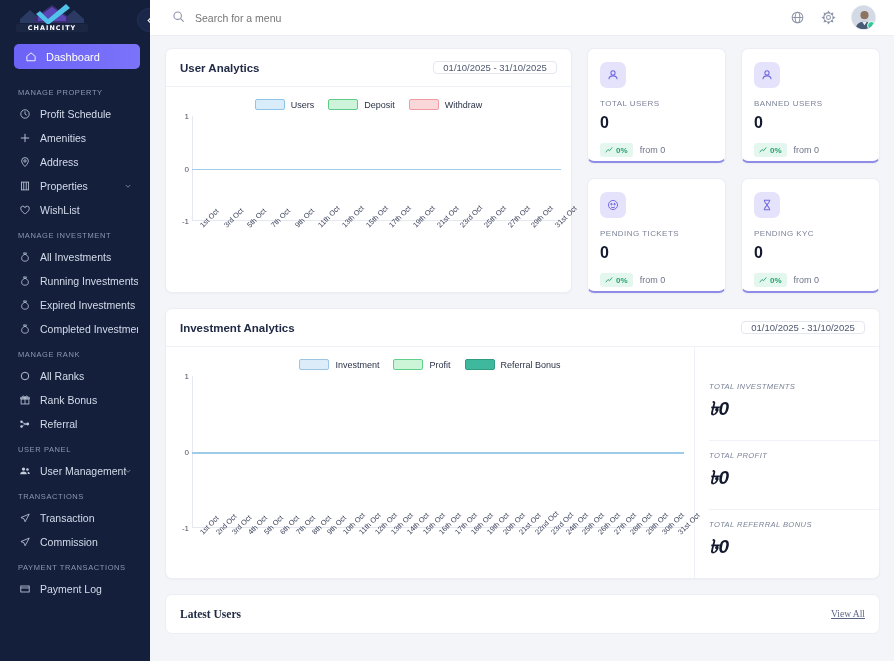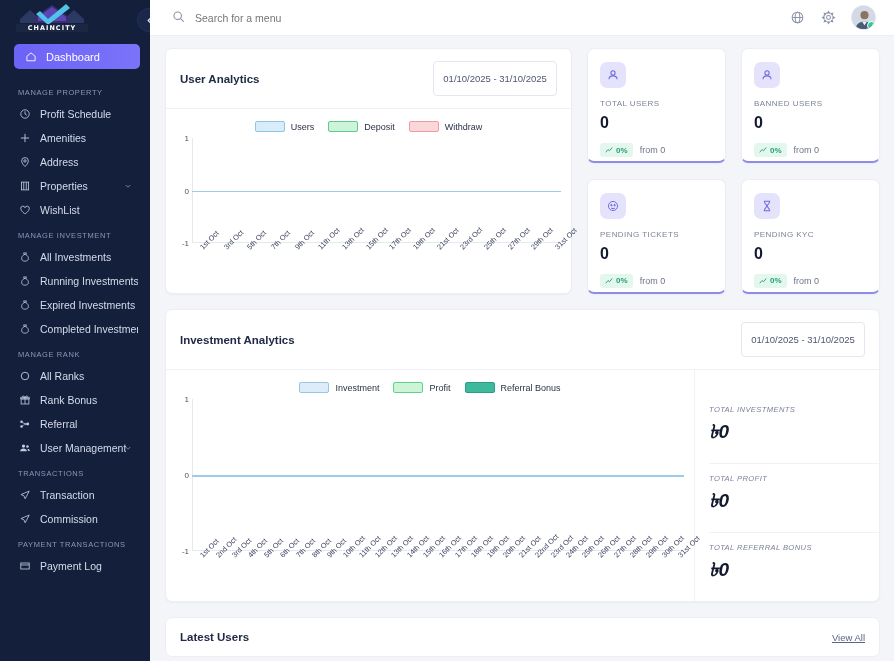--- a/index.html
+++ b/index.html
@@ -94,21 +94,21 @@
     border: 1px solid #eceef4;
     box-shadow: 0 1px 2px rgba(24,32,60,.035);
   }
   .card-head {
     display: flex; align-items: center; justify-content: space-between;
     padding: 12px 14px; border-bottom: 1px solid #f0f1f6;
   }
   .card-title { font-size: 11.5px; font-weight: bold; color: #212b45; }
   .daterange {
     border: 1px solid #e4e7ef; border-radius: 4px;
-    font-size: 9.5px; color: #4d5670; padding: 11px 9px;
+    font-size: 9.5px; color: #4d5670; padding: 0 9px;
     min-width: 124px; text-align: center; background: #fff;
   }
 
   
   .chart-area { position: relative; padding: 8px 10px 4px 10px; }
   .legend { display: flex; gap: 14px; justify-content: center; align-items: center; margin: 4px 0 6px 0; }
   .lg-item { display: flex; align-items: center; gap: 6px; font-size: 9px; color: #2b3247; }
   .lg-sw { width: 30px; height: 11px; border-radius: 2px; }
   .plot { position: relative; height: 105px; margin-left: 16px; }
   .plot.tall { height: 152px; }
@@ -161,20 +161,21 @@
   .tot-label { font-size: 7.6px; color: #7c8398; letter-spacing: .05em; text-transform: uppercase; margin-bottom: 3px; }
   .tot-value { font-size: 19px; font-weight: bold; color: #131a2e; }
 
   .latest {
     margin-top: 15px; background: #fff; border-radius: 7px;
     border: 1px solid #eceef4;
   }
   .latest-head {
     display: flex; align-items: center; justify-content: space-between;
     padding: 13px 14px;
+    font-family: Liberation Serif, serif;
   }
   .viewall { font-size: 9.5px; color: #5b6485; }
 </style>
 </head>
 <body>
 
 <div class="app">
 
   <aside class="sidebar">
     <div class="logo-wrap">
@@ -321,20 +322,21 @@
               <circle cx="3.4" cy="5" r="1.7"></circle>
               <circle cx="3.4" cy="11.3" r="1.7"></circle>
               <circle cx="11.6" cy="8" r="1.9"></circle>
               <rect x="4.6" y="5.6" width="6" height="1" transform="rotate(20 4.6 5.6)"></rect>
               <rect x="4.6" y="9.5" width="6" height="1" transform="rotate(-20 4.6 9.5)"></rect>
             </svg>
           </span>
         <span class="lbl">Referral</span>
       </div>
 
+      <div class="sect-label">USER PANEL</div>
       <div class="nav-item">
         <span class="ico">
             <svg width="12" height="12" viewBox="0 0 16 16" fill="currentColor">
               <circle cx="6" cy="5.4" r="2.2"></circle>
               <circle cx="11.3" cy="6" r="1.7"></circle>
               <path d="M1.6 12.4 C1.6 9.9 3.6 8.6 6 8.6 C8.4 8.6 10.4 9.9 10.4 12.4 Z"></path>
               <path d="M11.2 8.9 C13 8.9 14.4 9.9 14.4 12 H11.9 C11.9 10.8 11.6 9.7 11.2 8.9 Z"></path>
             </svg>
           </span>
         <span class="lbl">User Management</span>

